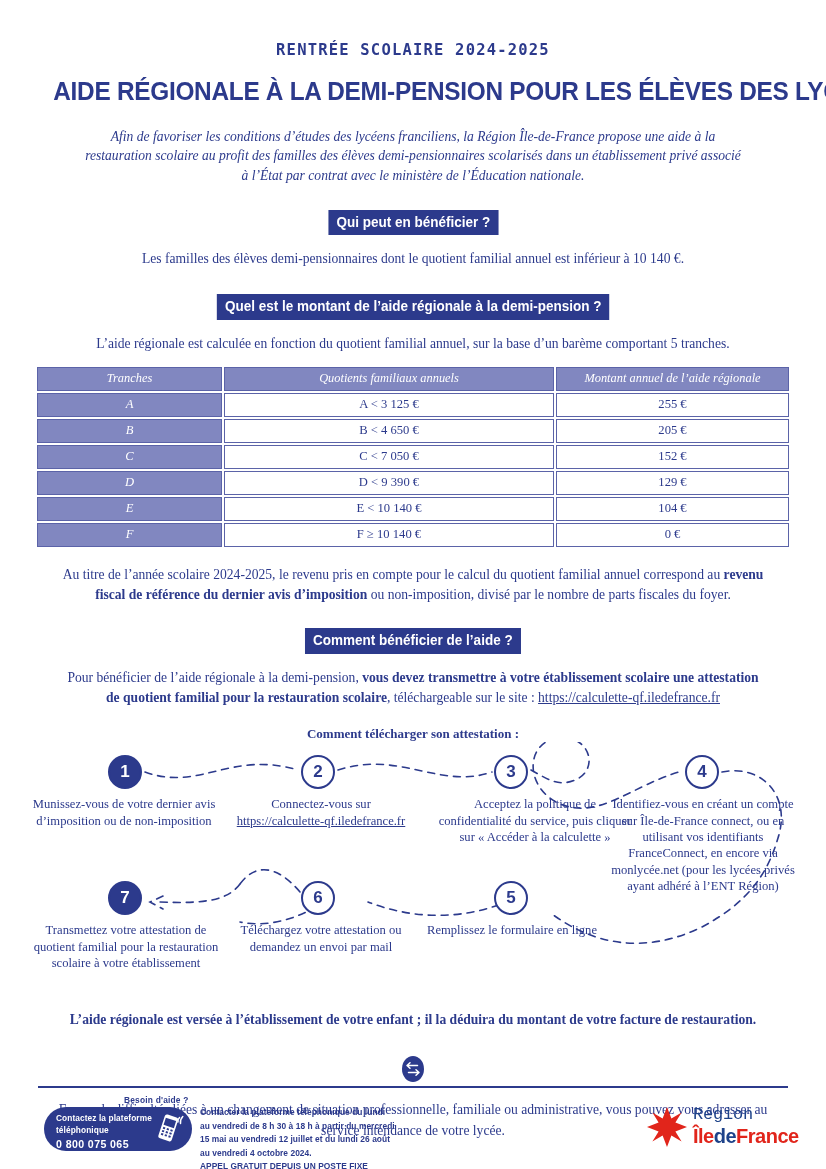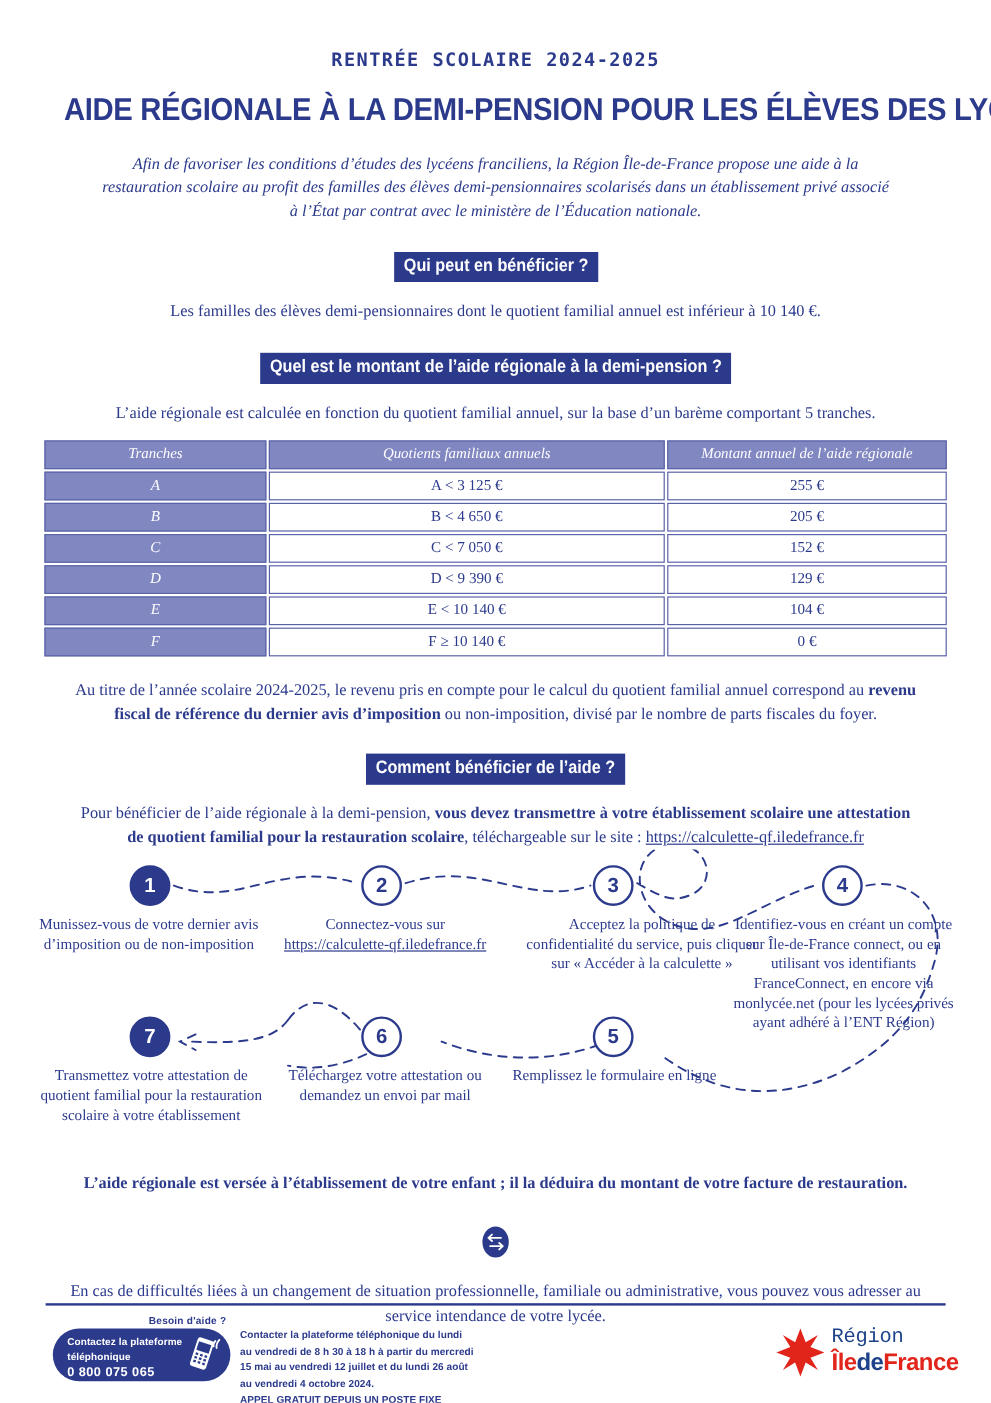--- a/index.html
+++ b/index.html
@@ -195,20 +195,21 @@
     <span>Au titre de l’année scolaire 2024-2025, le revenu pris en compte pour le calcul du quotient familial annuel correspond au </span><b>revenu fiscal de référence du dernier avis d’imposition</b><span> ou non-imposition, divisé par le nombre de parts fiscales du foyer.</span>
   </div>
 
   <div class="banner-wrap" style="margin-top:22px;">
     <span class="banner">Comment bénéficier de l’aide ?</span>
   </div>
   <div class="para" style="margin-top:14px;width:700px;">
     <span>Pour bénéficier de l’aide régionale à la demi-pension, </span><b>vous devez transmettre à votre établissement scolaire une attestation de quotient familial pour la restauration scolaire</b><span>, téléchargeable sur le site : </span><span class="u">https://calculette-qf.iledefrance.fr</span>
   </div>
 
+  <div class="closing-bold" style="margin-top:18px;font-size:13px;">Comment télécharger son attestation :</div>
 
   <div class="steps">
     <svg class="connector" width="826" height="280">
       <g fill="none" stroke="#2c3a8c" stroke-width="1.6" stroke-dasharray="7,6" stroke-linecap="round">
         <path d="M145,30 C200,50 230,8 298,28"></path>
         <path d="M338,28 C400,8 440,48 492,30"></path>
         <path d="M531,28 C552,40 560,44 575,38
                  C600,28 590,-8 558,-4
                  C525,0 524,46 560,62
                  C600,78 630,44 682,29"></path>

